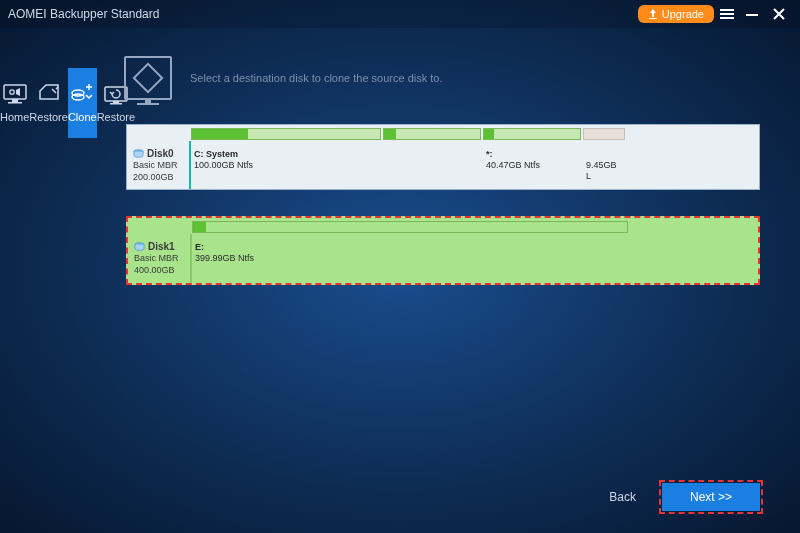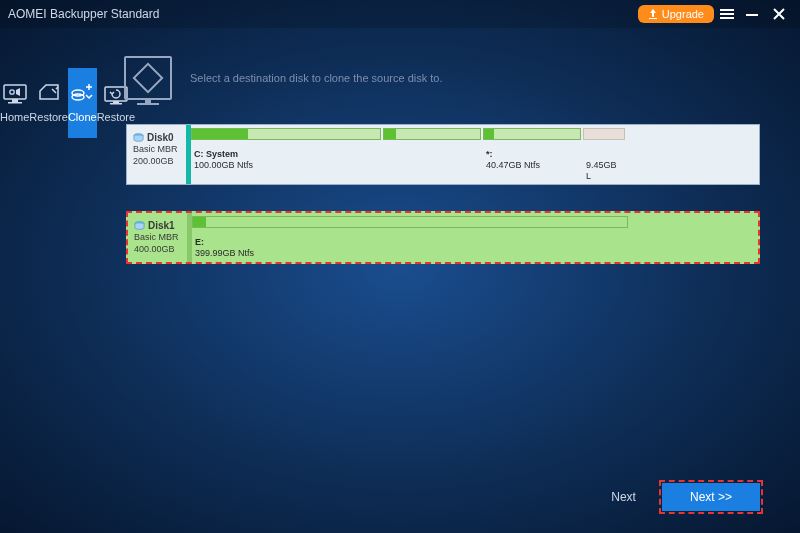--- a/index.html
+++ b/index.html
@@ -21,21 +21,21 @@
     .header-icon { width: 48px; height: 44px; border: 2px solid #97a7c2; border-radius: 2px; display: flex; align-items: center; justify-content: center; position: relative; }
     .header-icon .stand { position: absolute; bottom: -7px; left: 50%; transform: translateX(-50%); width: 22px; height: 2px; background: #97a7c2; }
     .header-icon .neck { position: absolute; bottom: -5px; left: 50%; transform: translateX(-50%); width: 6px; height: 5px; background: #97a7c2; }
     .header-icon .screen { width: 22px; height: 22px; transform: rotate(45deg); border: 2px solid #97a7c2; }
     .header-text h2 { color: #e8eefb; font-weight: 400; font-size: 17px; margin-bottom: 4px; }
     .header-text p { color: #7d8fae; font-size: 11px; }
     .disk-list { padding: 6px 40px 0 40px; display: flex; flex-direction: column; gap: 26px; }
     .disk-card { display: flex; border: 1px solid #9bb0c7; background: #e8eff5; }
     .disk-card.selected { background: #a9e38c; border: 2px dashed #e63333; }
     .disk-card.selected .disk-info { border-right-color: #89c86a; }
-    .disk-info { width: 64px; padding: 6px 6px; font-size: 9px; color: #3a3a3a; border-right: 5px solid #14b8a6; line-height: 1.3; }
+    .disk-info { width: 64px; padding: 6px 6px; font-size: 9px; color: #3a3a3a; border-right: 2px solid #14b8a6; line-height: 1.3; margin-top: 16px; }
     .disk-info .dname { font-weight: bold; font-size: 10px; display: flex; align-items: center; gap: 3px; }
     .disk-info .dname svg { width: 11px; height: 11px; }
     .partitions { flex: 1; display: flex; padding: 3px 3px 3px 0; gap: 2px; }
     .part { display: flex; flex-direction: column; }
     .part-bar { height: 12px; background: #c8e8b3; border: 1px solid #7bb85a; position: relative; }
     .part-bar .fill { height: 100%; background: #5cc234; }
     .disk-card.selected .part-bar { background: #a9e38c; }
     .part-label { font-size: 9px; color: #2a2a2a; padding: 2px 3px 0 3px; line-height: 1.2; margin-top: 7px; }
     .part-label .pn { font-weight: bold; }
     .empty-part .part-bar { background: #e8e0d8; border-color: #c9bfb5; }
@@ -180,18 +180,18 @@
                 <div class="part-bar">
                   <div class="fill" style="width:3%"></div>
                 </div>
                 <div class="part-label"><span class="pn">E:</span><br><span>399.99GB Ntfs</span></div>
               </div>
             </div>
           </div>
         </div>
 
       <div class="footer">
-        <div class="back-btn"><span>Next</span></div>
+        <div class="back-btn"><span>Back</span></div>
         <div class="next-btn"><span>Next &gt;&gt;</span></div>
       </div>
     </div>
   </div>
 </div>
 
 </body></html>

